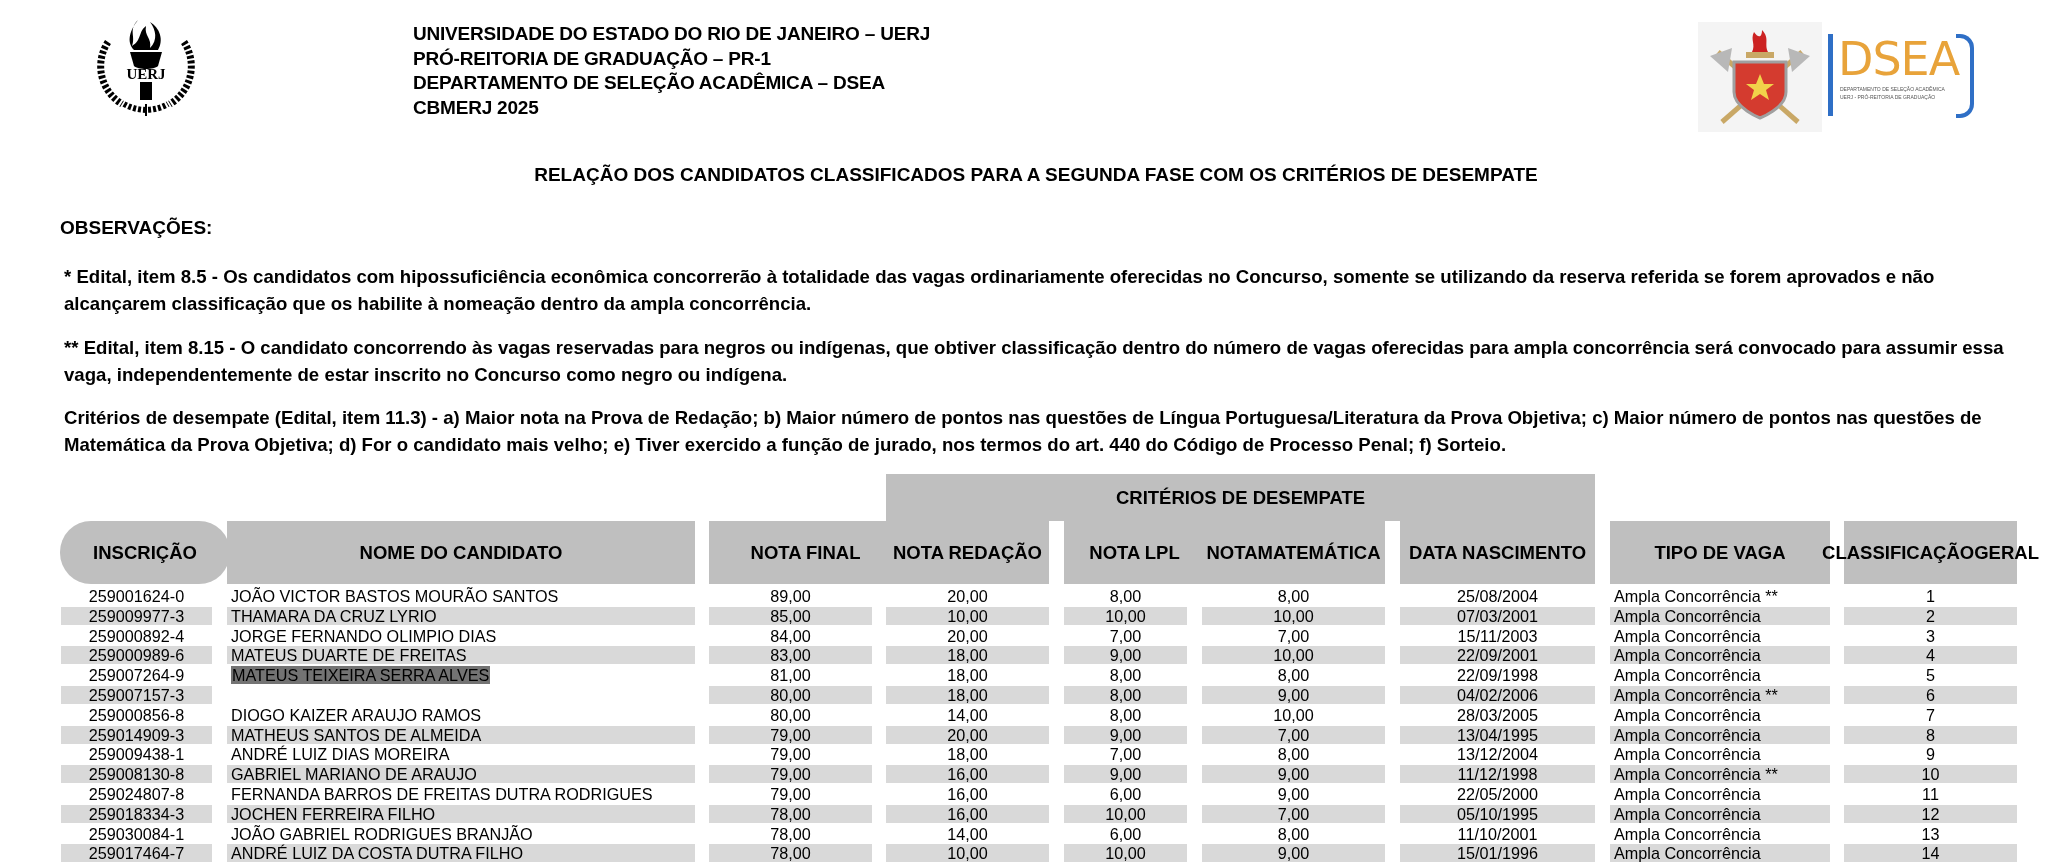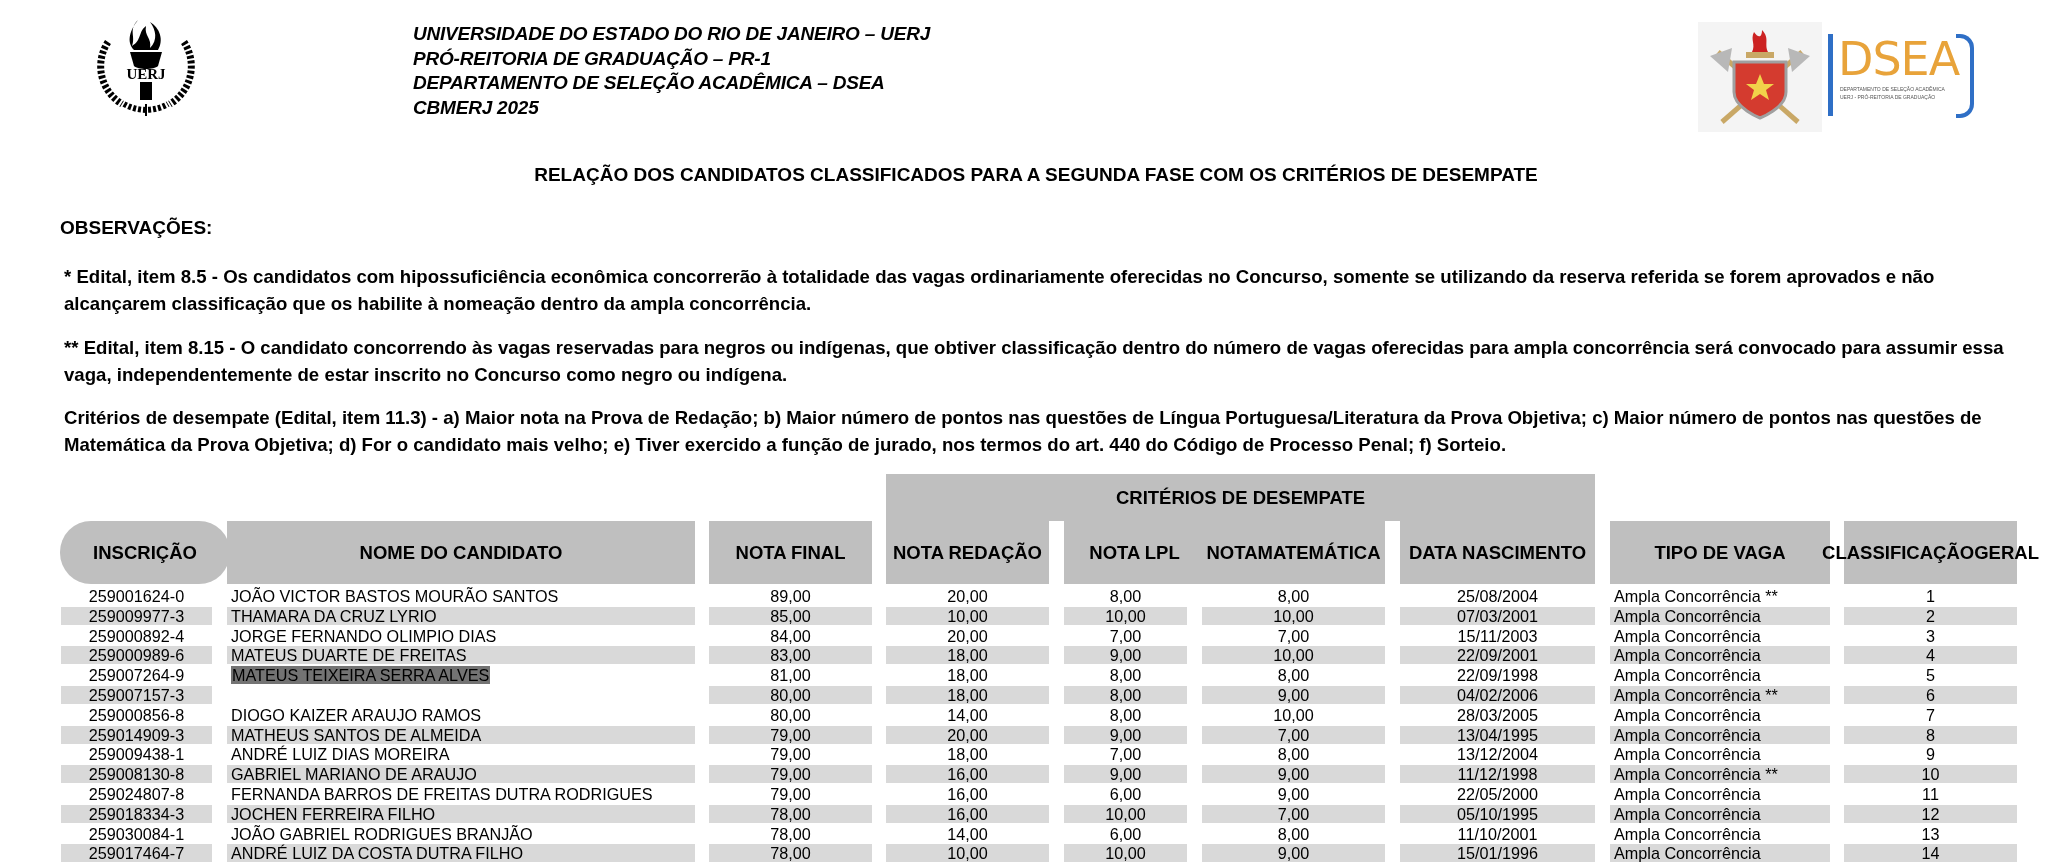--- a/index.html
+++ b/index.html
@@ -2,21 +2,21 @@
 <html><head>
 <meta charset="utf-8">
 <style>
   html, body { margin:0; padding:0; background:#ffffff; }
   body { width:2048px; height:864px; overflow:hidden; position:relative; color:#000;
          font-family:"Liberation Sans", sans-serif; }
   .abs { position:absolute; }
   
   .uerj-logo { left:86px; top:12px; width:120px; height:112px; }
   .hdr-lines { left:413px; top:22px; font-weight:bold; font-size:19px; line-height:24.5px; letter-spacing:-0.2px; }
-  .hdr-lines div { white-space:nowrap;font-style:italic; }
+  .hdr-lines div { white-space:nowrap; }
   .cbm-logo { left:1698px; top:22px; width:124px; height:110px; background:#f4f4f4; }
   .dsea-logo { left:1828px; top:30px; width:150px; height:86px; }
   .title { left:0; width:2072px; top:164px; text-align:center; font-weight:bold; font-size:19px; }
   .obs-label { left:60px; top:217px; font-weight:bold; font-size:19px; }
   .para { left:64px; width:1960px; font-weight:bold; font-size:18.6px; line-height:27px; }
   .p1 { top:263px; } .p2 { top:334px; } .p3 { top:404px; }
 
   
   .th { position:absolute; background:#bfbfbf; font-weight:bold; font-size:18.5px;
         display:flex; align-items:center; justify-content:center; text-align:center; line-height:22px; }
@@ -93,21 +93,21 @@
 <div class="abs para p2">** Edital, item 8.15 - O candidato concorrendo às vagas reservadas para negros ou indígenas, que obtiver classificação dentro do número de vagas oferecidas para ampla concorrência será convocado para assumir essa vaga, independentemente de estar inscrito no Concurso como negro ou indígena.</div>
 <div class="abs para p3">Critérios de desempate (Edital, item 11.3) - a) Maior nota na Prova de Redação; b) Maior número de pontos nas questões de Língua Portuguesa/Literatura da Prova Objetiva; c) Maior número de pontos nas questões de Matemática da Prova Objetiva; d) For o candidato mais velho; e) Tiver exercido a função de jurado, nos termos do art. 440 do Código de Processo Penal; f) Sorteio.</div>
 
 <div>
   <div class="th th-main" style="left:60px;width:170px;border-radius:31px;">
       <span>INSCRIÇÃO</span>
     </div>
   <div class="th th-main" style="left:227px;width:468px;">
       <span>NOME DO CANDIDATO</span>
     </div>
-  <div class="th th-main" style="left:709px;width:163px;">
+  <div class="th th-main" style="left:709px;width:163px;padding-left:15px;">
       <span>NOTA FINAL</span>
     </div>
 
   <div class="abs group-hdr"></div>
   <div class="gap" style="left:1049px;width:15px;"></div>
   <div class="gap" style="left:1187px;width:15px;"></div>
   <div class="gap" style="left:1385px;width:15px;"></div>
   <div class="abs group-label">CRITÉRIOS DE DESEMPATE</div>
 
   <div class="th th-sub" style="left:886px;width:163px;">

